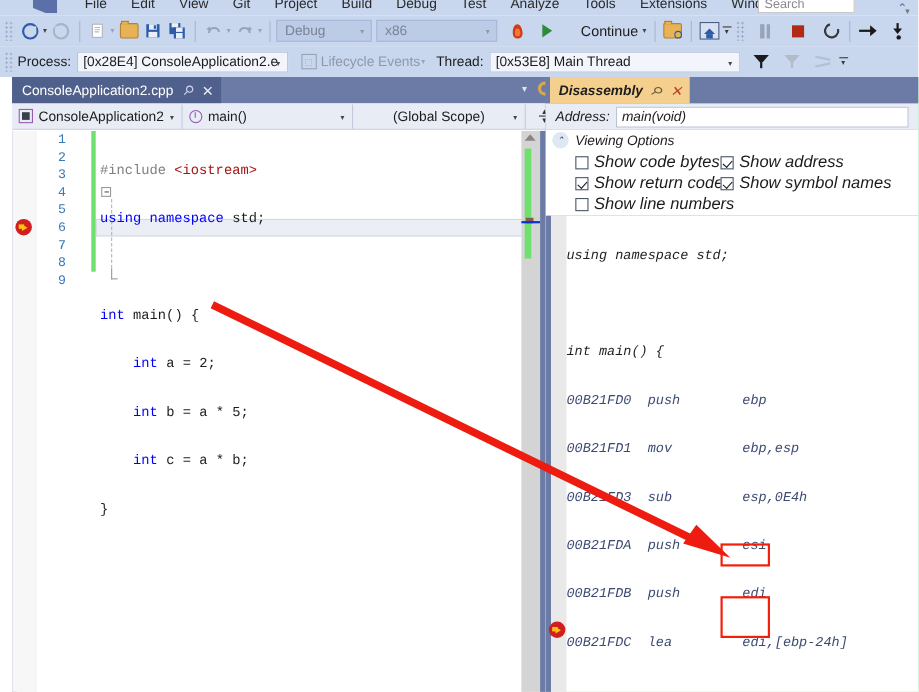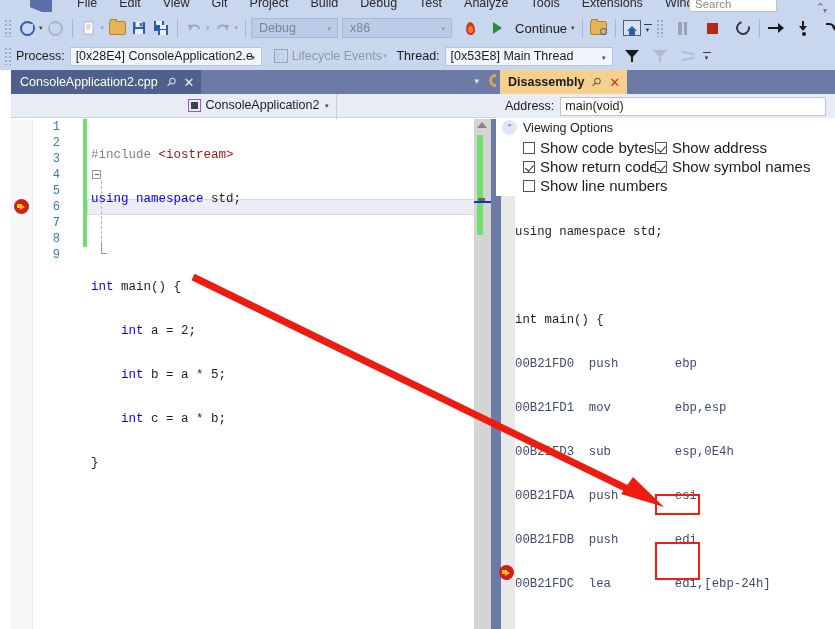--- a/index.html
+++ b/index.html
@@ -154,21 +154,21 @@
   .combo .cb-caret {
     position: absolute;
     right: 6px; top: 6px;
     font-size: 7px;
     color: #8d96aa;
   }
 
   .continue-label {
     font-size: 13px;
     color: #1c1c1c;
-    margin: 0 3px 0 7px;
+    margin: 0 3px 0 20px;
     white-space: nowrap;
   }
   .tri-play {
     width: 0; height: 0;
     border-left: 9px solid #2e8b3a;
     border-top: 6px solid transparent;
     border-bottom: 6px solid transparent;
   }
   .flame {
     width: 9px; height: 13px;
@@ -496,21 +496,20 @@
 
   .navbar-row {
     position: absolute;
     left: 0; top: 24px;
     width: 496px; height: 24px;
     background: #e8ecf5;
     display: flex;
     align-items: center;
     border-bottom: 1px solid #ccd2e0;
     box-sizing: border-box;
-    flex-direction: column;
   }
   .nav-combo {
     height: 22px;
     border-right: 1px solid #c3cadb;
     display: flex;
     align-items: center;
     position: relative;
     font-size: 12.5px;
     color: #1c1c1c;
     box-sizing: border-box;
@@ -714,20 +713,21 @@
     width: 16px; height: 510px;
     background: #6c7ba5;
   }
 
   
   .disasm-pane {
     position: absolute;
     left: 496px; top: 70px;
     width: 339px; height: 559px;
     background: #22c55e;
+    font-style: italic;
   }
   .disasm-tabstrip {
     position: absolute;
     left: 0; top: 0;
     width: 339px; height: 24px;
     background: #6c7ba5;
   }
   .disasm-tab {
     position: absolute;
     left: 4px; top: 0;
@@ -1040,21 +1040,21 @@
     <span>[0x28E4] ConsoleApplication2.e</span>
     <span class="cb-caret">▾</span>
   </div>
 
   <div style="width:12px;"></div>
   <div class="lifecycle-box">⬚</div>
   <span class="dim-text">Lifecycle Events</span>
   <span class="tb-caret dim">▾</span>
 
   <span class="tb-label" style="margin-left:8px;">Thread:</span>
-  <div class="field-white" style="width:168px;">
+  <div class="field-white" style="width:228px;">
     <span>[0x53E8] Main Thread</span>
     <span class="cb-caret">▾</span>
   </div>
 
   <div class="tb-btn" style="margin-left:8px;">
     <div class="icon-funnel"></div>
   </div>
   <div class="tb-btn" style="margin-left:6px;">
     <div class="icon-funnel dim"></div>
   </div>

